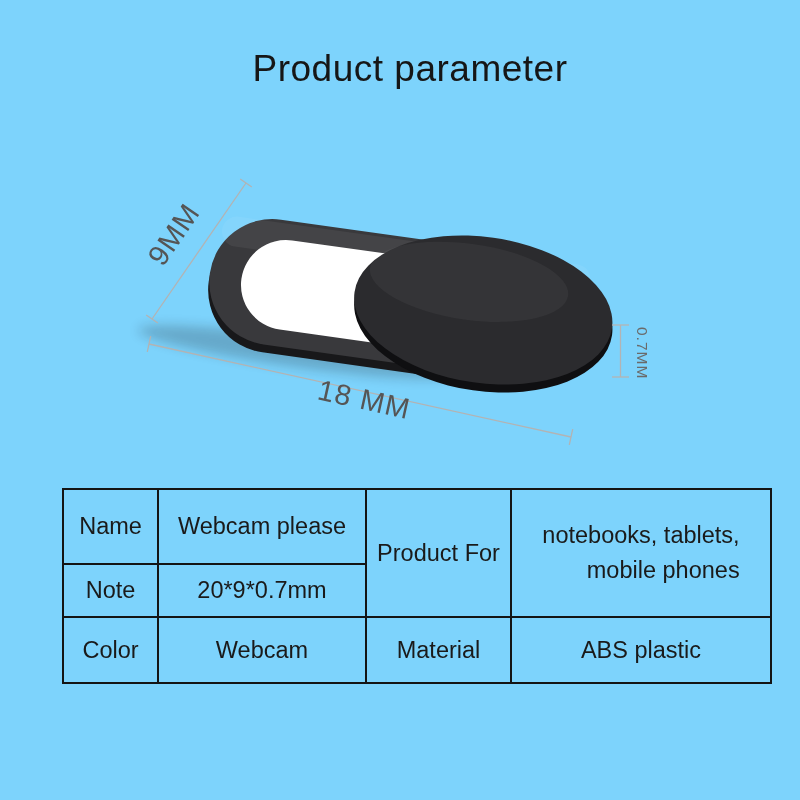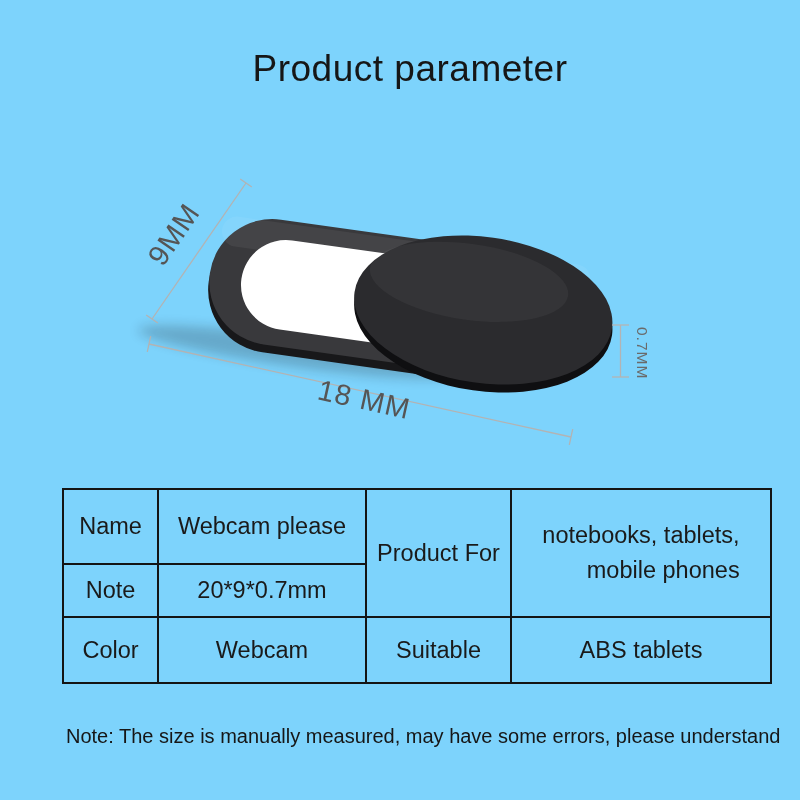--- a/index.html
+++ b/index.html
@@ -131,21 +131,20 @@
           </div>
         </td>
       </tr>
       <tr class="row-size">
         <td>Note</td>
         <td>20*9*0.7mm</td>
       </tr>
       <tr class="row-color">
         <td>Color</td>
         <td>Webcam</td>
-        <td>Suitable</td>
-        <td>ABS tablets</td>
+        <td>Material</td>
+        <td>ABS plastic</td>
       </tr>
     </tbody>
   </table>
 
-  <p class="note">Note: The size is manually measured, may have some errors, please understand</p>
 
 </div>
 
 </body></html>

